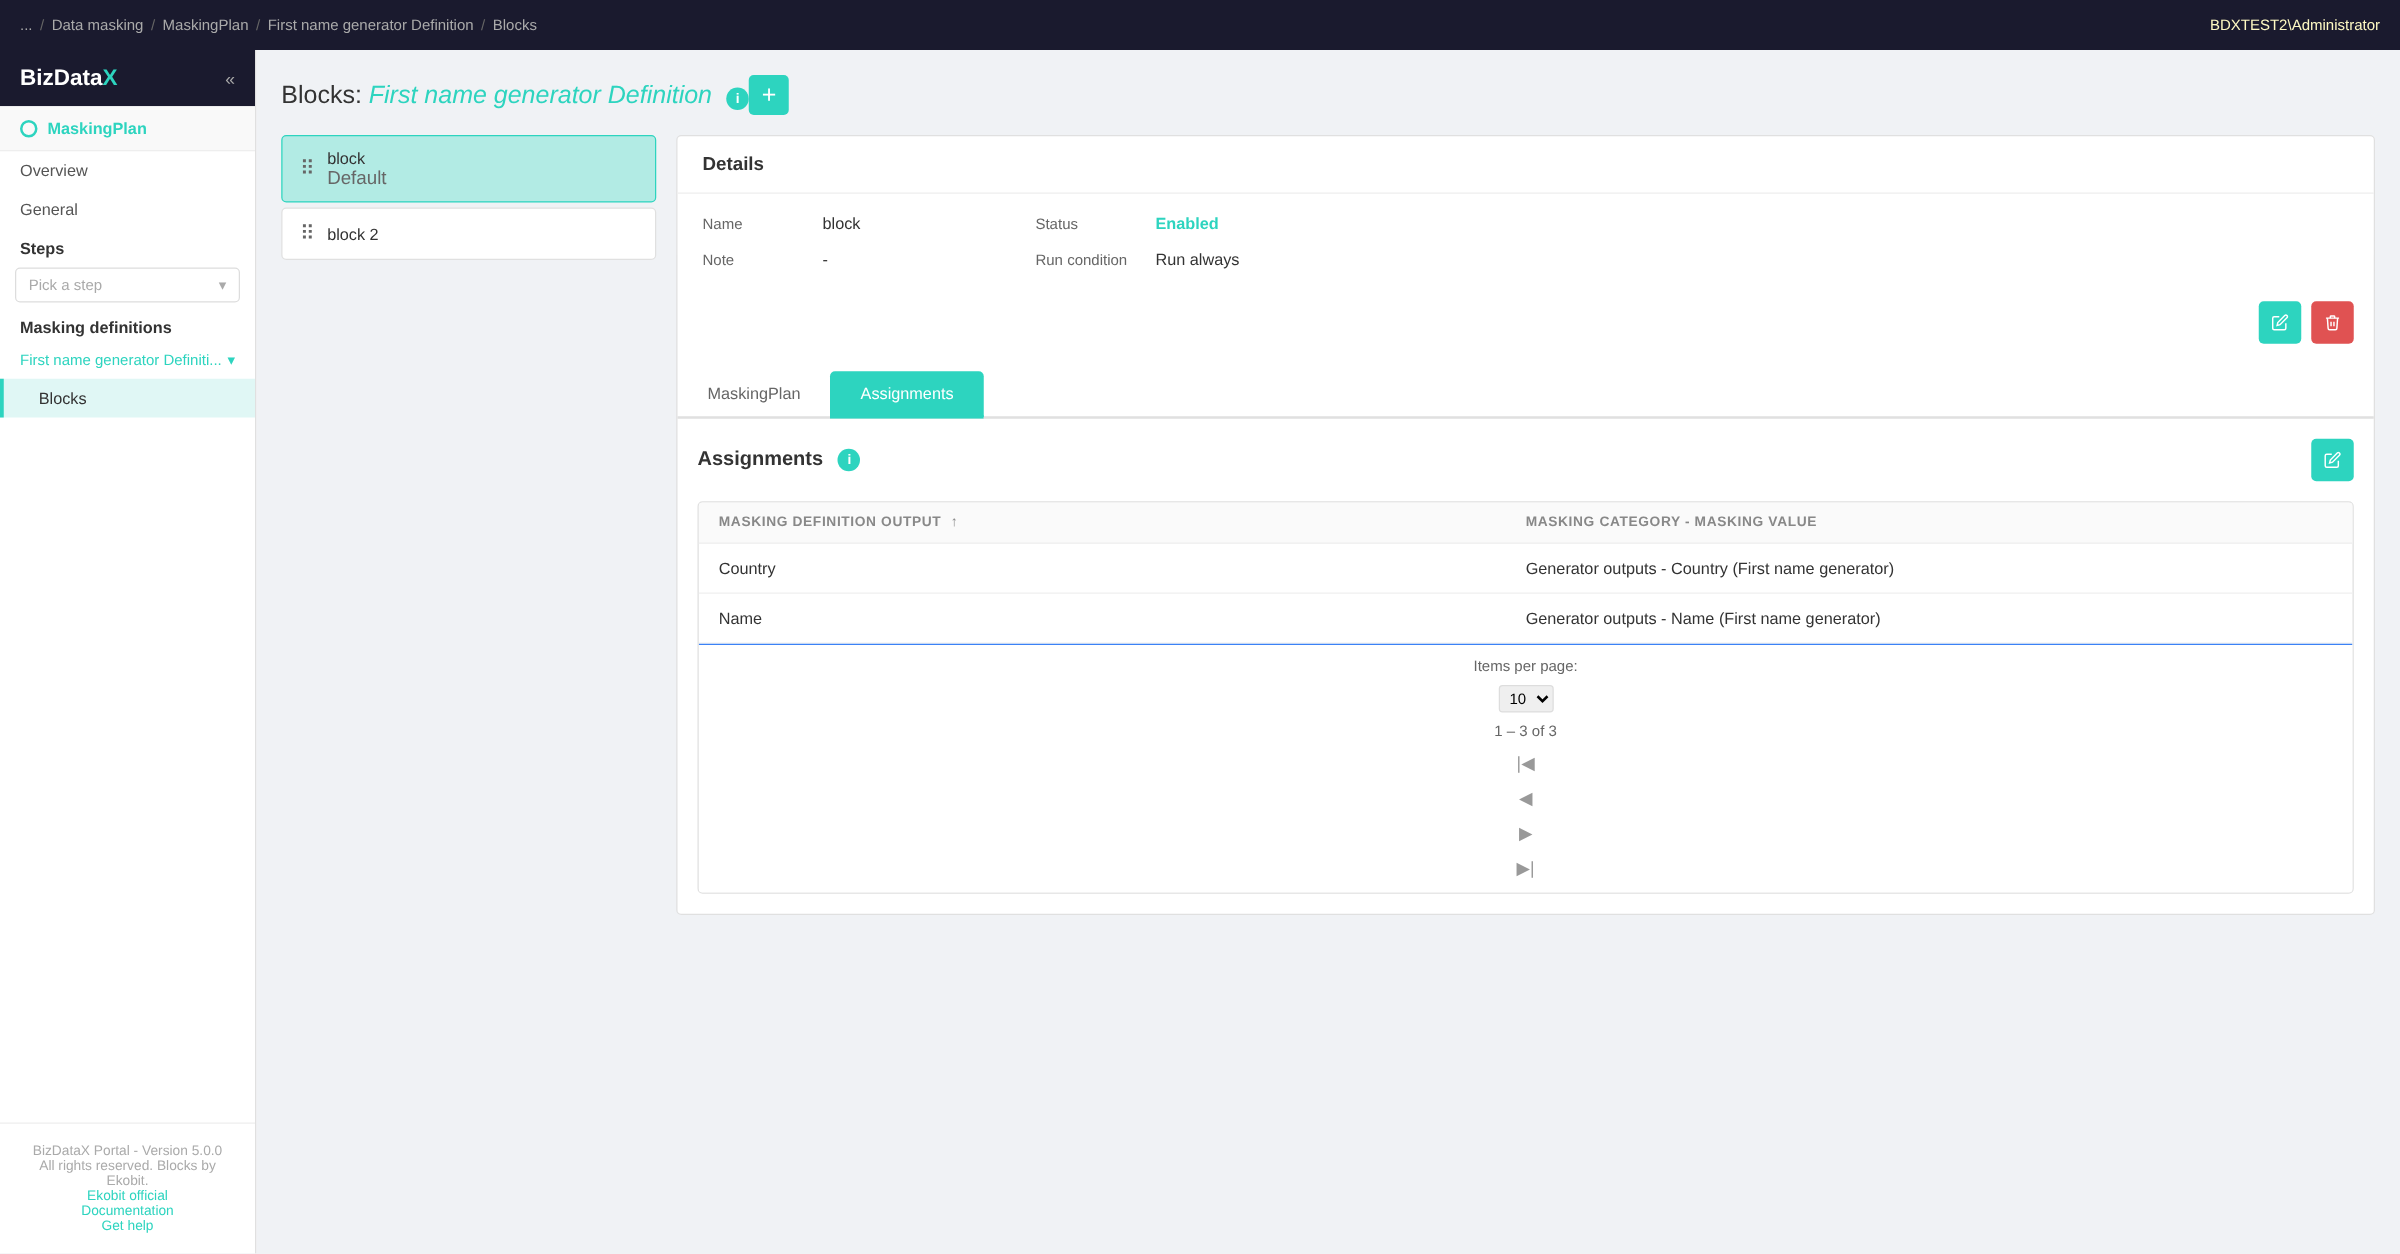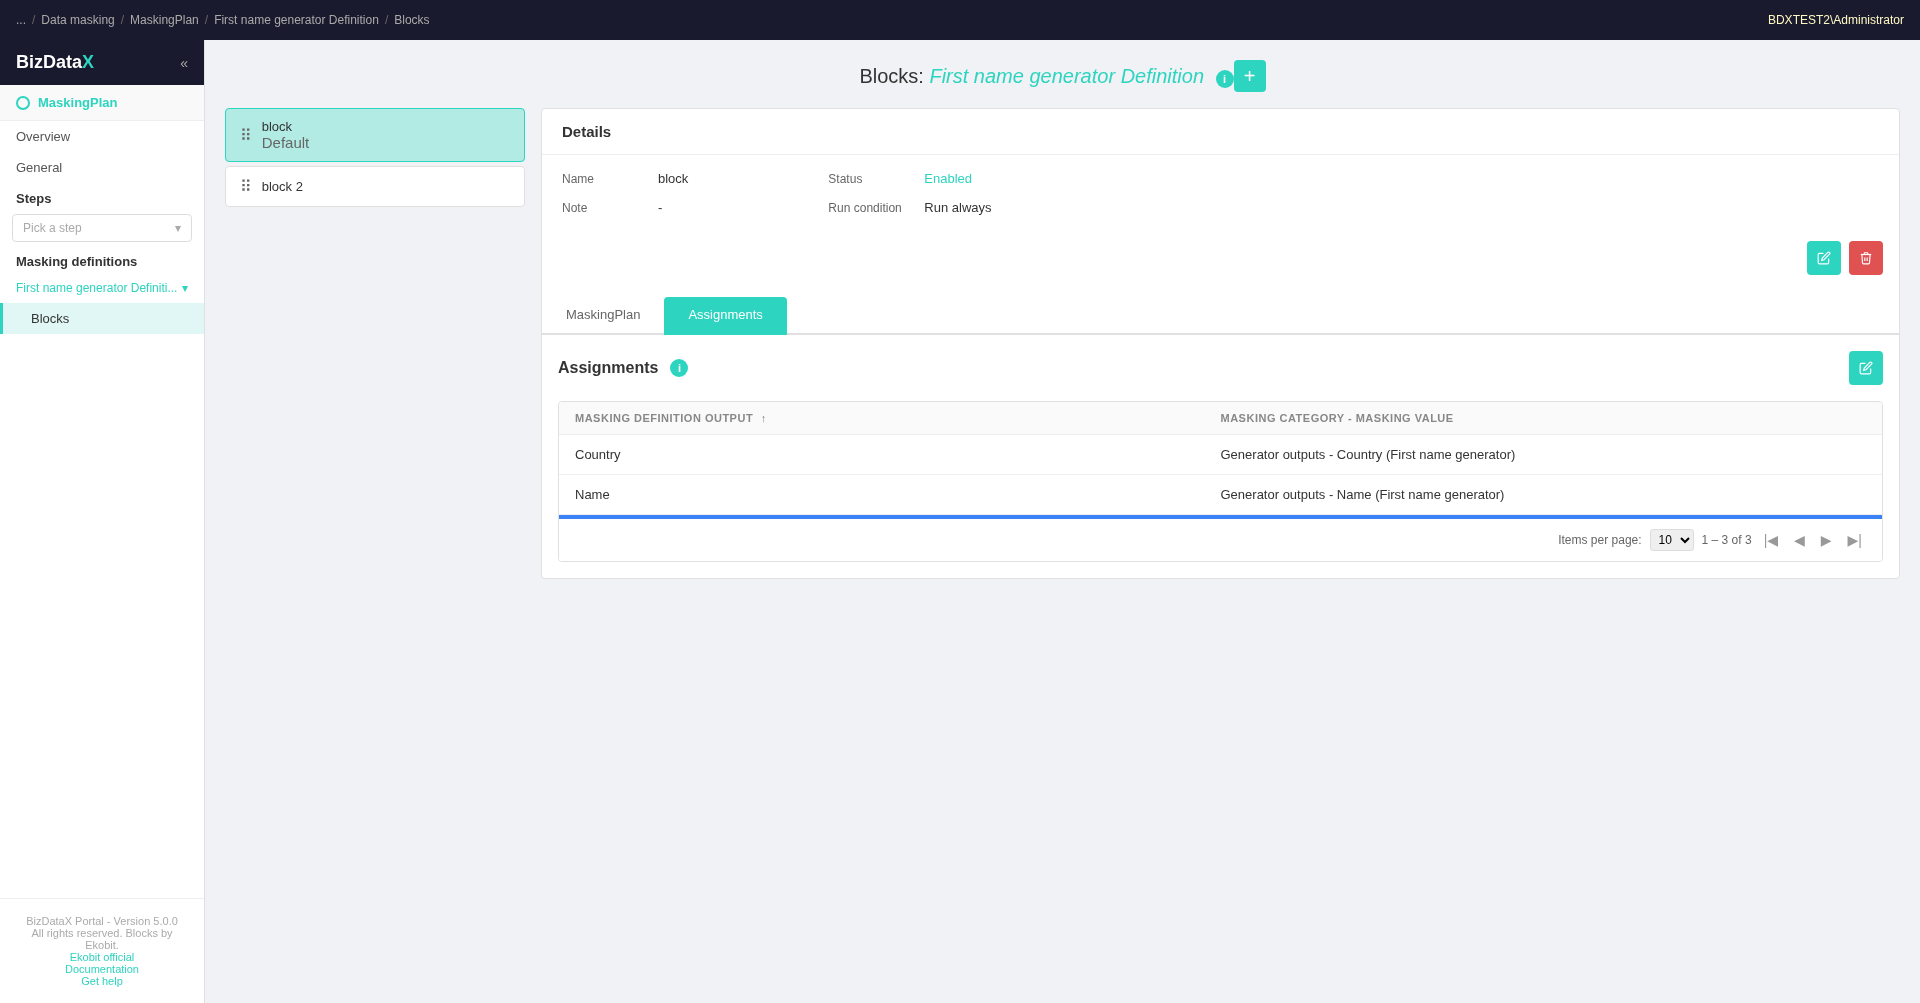--- a/index.html
+++ b/index.html
@@ -104,21 +104,21 @@
     }
     .sidebar-footer a { color: #2dd4bf; text-decoration: none; display: block; }
 
     
     .content-area { flex: 1; overflow-y: auto; padding: 20px; }
 
     
     .page-header {
       display: flex;
       align-items: center;
-      justify-content: center;
+      justify-content: flex-start;
       margin-bottom: 16px;
     }
     .page-title { font-size: 20px; color: #333; font-weight: 400; }
     .page-title .italic-teal { color: #2dd4bf; font-style: italic; }
     .info-icon {
       display: inline-flex;
       align-items: center;
       justify-content: center;
       width: 18px;
       height: 18px;
@@ -178,21 +178,21 @@
     }
     .detail-header {
       padding: 14px 20px;
       border-bottom: 1px solid #eee;
       font-size: 15px;
       font-weight: 600;
       color: #333;
     }
     .field-label { color: #666; font-size: 12px; min-width: 80px; }
     .field-value { color: #333; font-size: 13px; }
-    .field-value.teal { color: #2dd4bf; }
+    .field-value.teal { color: #2dd4bf; font-weight: bold; }
 
     .action-buttons {
       display: flex;
       justify-content: flex-end;
       gap: 8px;
       padding: 10px 16px;
     }
     .edit-btn {
       background: #2dd4bf;
       color: #fff;
@@ -277,27 +277,28 @@
       font-size: 13px;
       color: #333;
     }
     .table-row:last-child { border-bottom: none; }
     .sort-icon { display: inline; margin-left: 4px; }
 
     
     .pagination {
       display: flex;
       align-items: center;
-      justify-content: flex-end;
+      justify-content: center;
       gap: 8px;
       padding: 10px 16px;
       font-size: 12px;
       color: #666;
       background: #fff;
-      border-top: 4px solid #3b82f6;
+      border-top: 1px solid #3b82f6;
+      flex-direction: column;
     }
     .page-size-select {
       border: 1px solid #ddd;
       border-radius: 3px;
       padding: 2px 4px;
       font-size: 12px;
       cursor: pointer;
     }
     .pag-btn {
       background: none;

